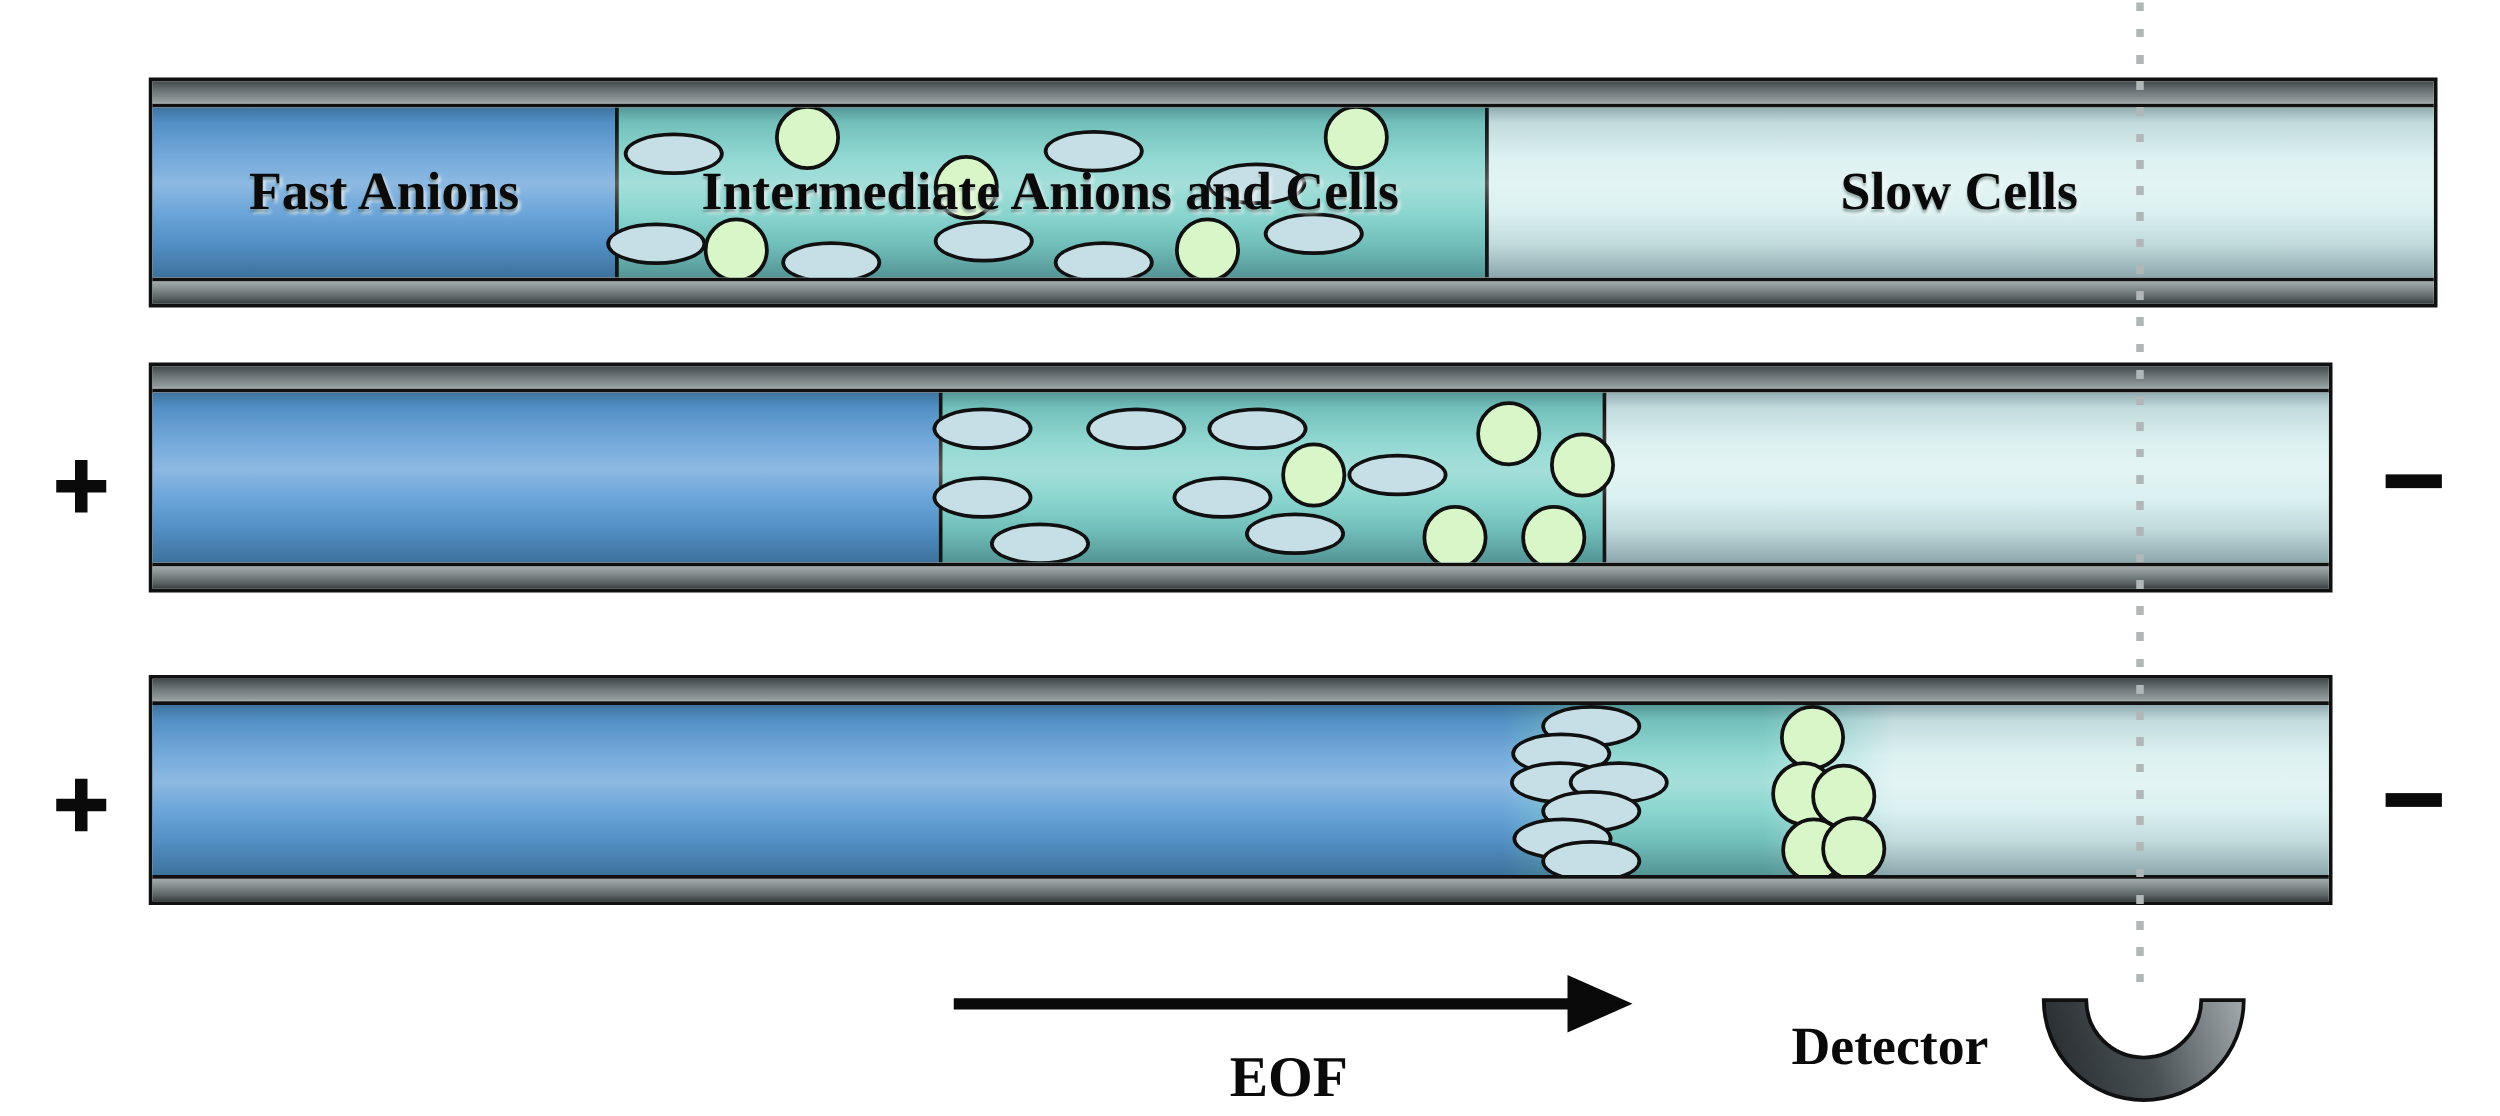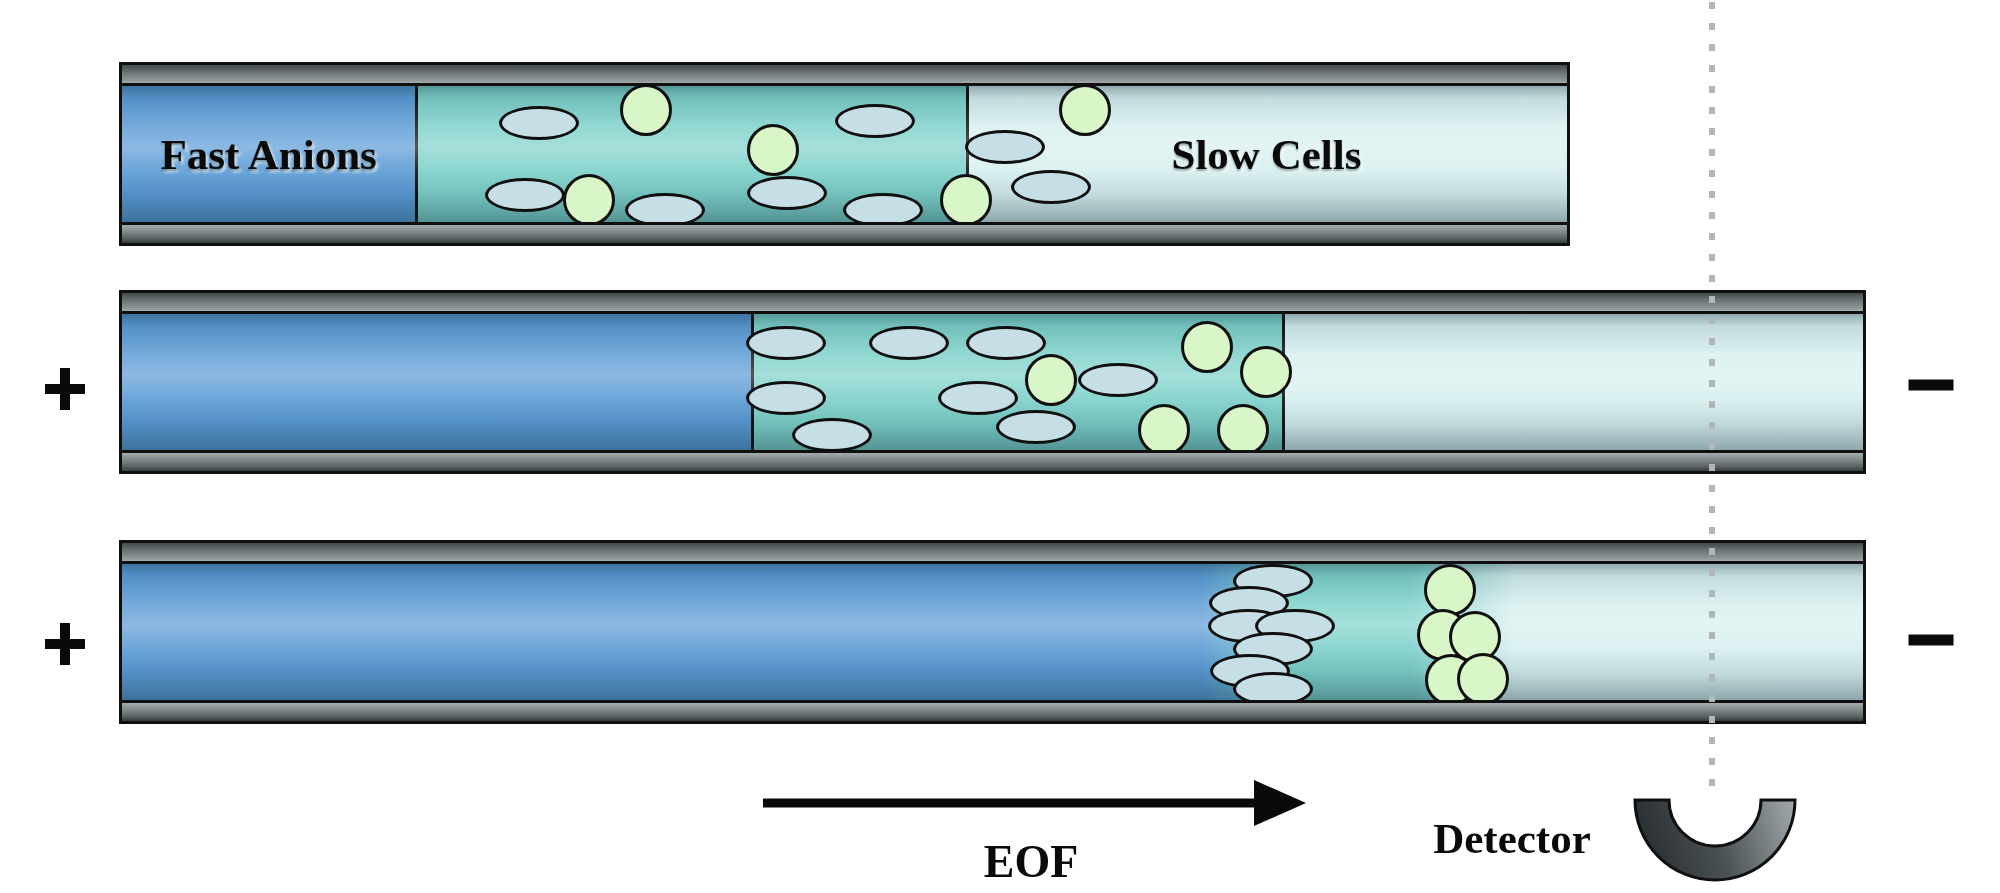--- a/index.html
+++ b/index.html
@@ -52,41 +52,42 @@
       font-weight:bold;font-size:46px;color:#0a0a0a;z-index:45;}
   .detector-label{position:absolute;left:1512px;top:838px;transform:translate(-50%,-50%);
       font-weight:bold;font-size:43px;color:#0a0a0a;z-index:45;}
 </style>
 </head>
 <body>
 
 <div id="canvas">
 
   <div id="tubes">
-      <div class="tube" style="left: 119px; top: 62px; width: 1451px; height: 184px;">
+      <div class="tube" style="left: 119px; top: 62px; width: 1831px; height: 184px;">
         <div class="band band-top"></div>
         <div class="channel">
           <div class="zone zone-fast" style="width: 20.3%; background: rgb(91, 155, 213);"></div>
           <div class="zone zone-intermediate divided" style="width: 38.1%; background: rgb(126, 209, 202);"></div>
           <div class="zone zone-slow divided fill" style="background: rgb(215, 239, 239);"></div>
           <div class="cyl-overlay"></div>
           <div class="anion" style="left: 377px; top: 20px; background: rgb(198, 223, 230);"></div>
           <div class="anion" style="left: 713px; top: 18px; background: rgb(198, 223, 230);"></div>
           <div class="anion" style="left: 843px; top: 44px; background: rgb(198, 223, 230);"></div>
           <div class="anion" style="left: 363px; top: 92px; background: rgb(198, 223, 230);"></div>
           <div class="anion" style="left: 503px; top: 107px; background: rgb(198, 223, 230);"></div>
           <div class="anion" style="left: 625px; top: 90px; background: rgb(198, 223, 230);"></div>
           <div class="anion" style="left: 721px; top: 107px; background: rgb(198, 223, 230);"></div>
           <div class="anion" style="left: 889px; top: 84px; background: rgb(198, 223, 230);"></div>
           <div class="cell" style="left: 498px; top: -2px; background: rgb(217, 246, 200);"></div>
           <div class="cell" style="left: 625px; top: 38px; background: rgb(217, 246, 200);"></div>
           <div class="cell" style="left: 937px; top: -2px; background: rgb(217, 246, 200);"></div>
           <div class="cell" style="left: 441px; top: 88px; background: rgb(217, 246, 200);"></div>
           <div class="cell" style="left: 818px; top: 88px; background: rgb(217, 246, 200);"></div>
           <div class="zone-label" style="left: 10.15%;">Fast Anions</div>
+          <div class="zone-label" style="left: 39.35%;">Intermediate Anions and Cells</div>
           <div class="zone-label" style="left: 79.2%;">Slow Cells</div>
         </div>
         <div class="band band-bottom"></div>
       </div>
       <div class="tube" style="left: 119px; top: 290px; width: 1747px; height: 184px;">
         <div class="band band-top"></div>
         <div class="channel">
           <div class="zone zone-fast" style="width: 36.1%; background: rgb(91, 155, 213);"></div>
           <div class="zone zone-intermediate divided" style="width: 30.5%; background: rgb(126, 209, 202);"></div>
           <div class="zone zone-slow divided fill" style="background: rgb(215, 239, 239);"></div>

